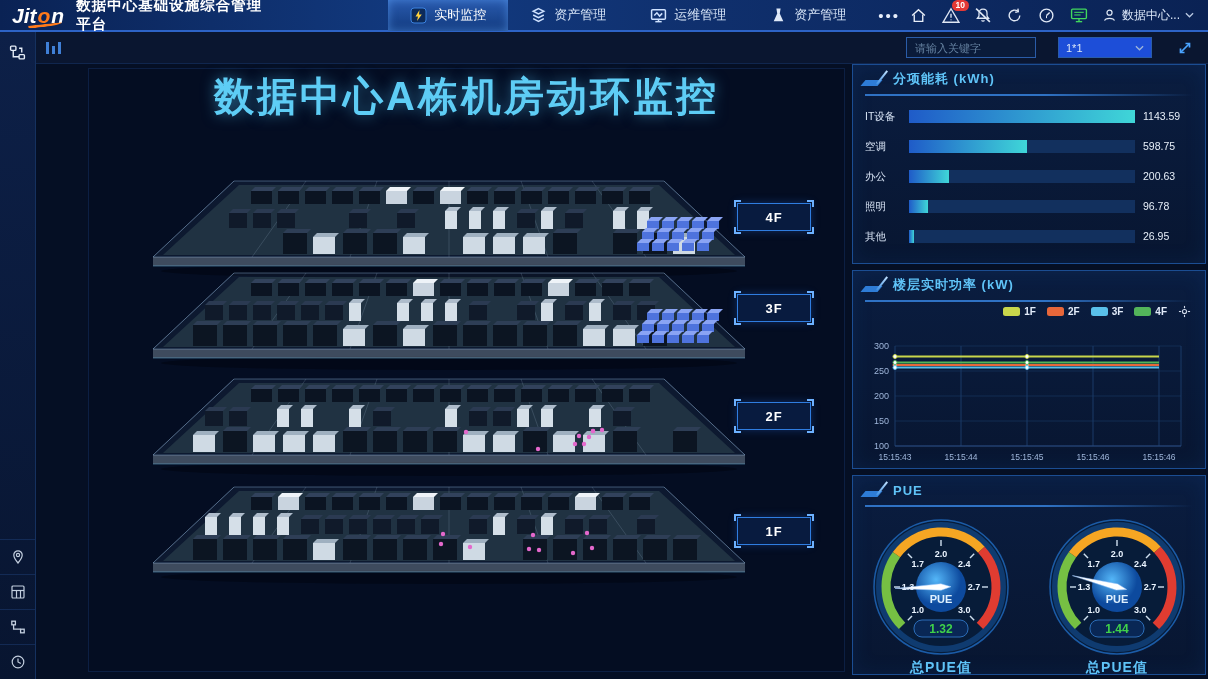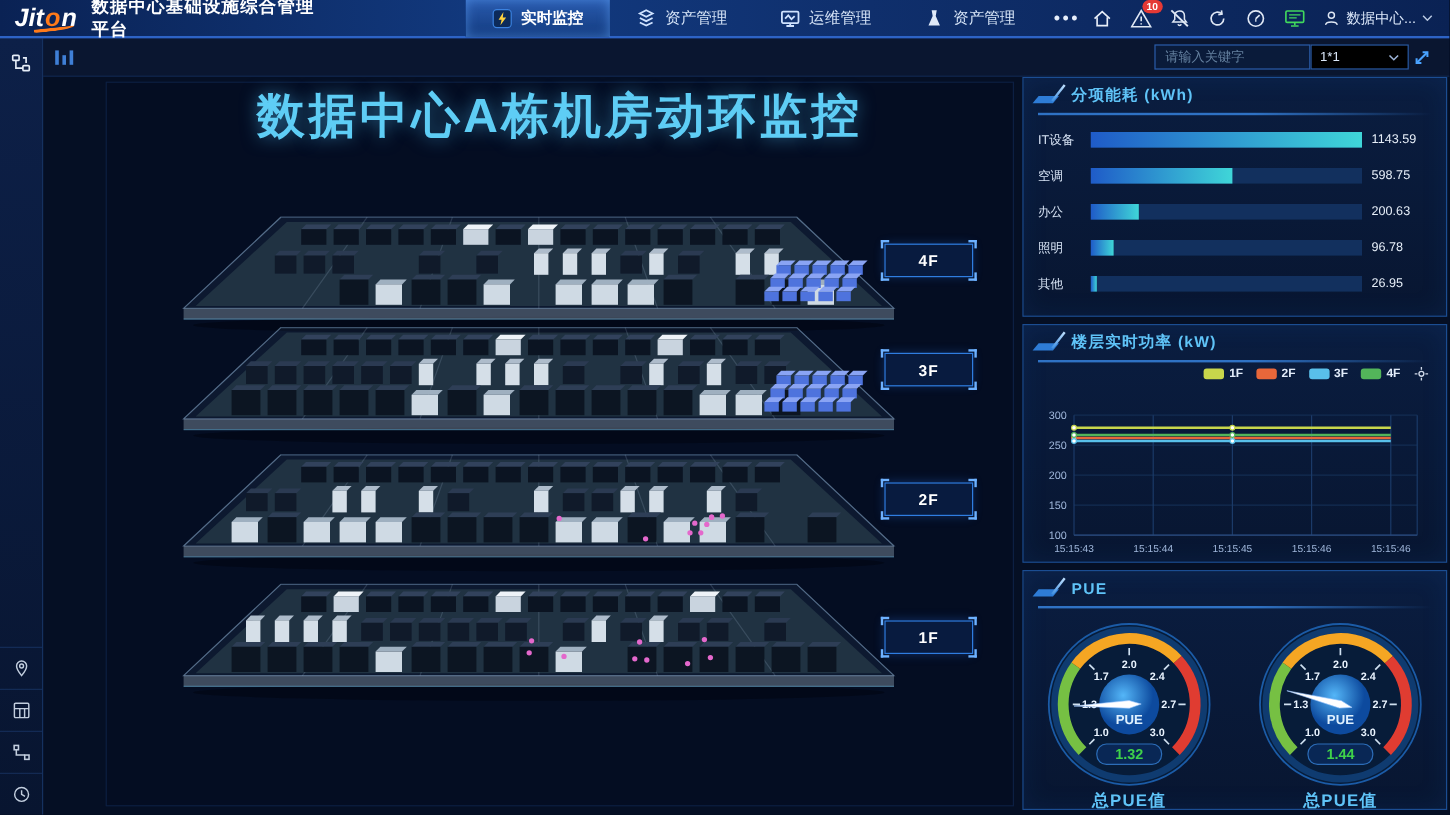--- a/index.html
+++ b/index.html
@@ -7,34 +7,34 @@
   svg{display:block}
   
   .header{position:absolute;top:0;left:0;right:0;height:32px;display:flex;align-items:center;z-index:30;
     background:linear-gradient(90deg,#0a2254 0%,#123a80 35%,#0f2f6c 60%,#0a2254 100%);border-bottom:2px solid #2d63c6}
   .logo{display:flex;align-items:baseline;margin-left:12px;font-style:italic;font-weight:bold;font-size:21px;color:#fff;line-height:1}
   .logo .accent{color:#ff7a1a;padding:0 1px}
   .logo-swoosh{width:34px;height:5px;border-bottom:3px solid #ff7a1a;border-radius:0 0 60% 20%;margin-left:-36px;transform:translateY(4px) rotate(-6deg)}
   .app-title{color:#ffffff;font-size:14.5px;font-weight:bold;margin-left:14px;letter-spacing:1px}
   .tabs{display:flex;align-items:center;margin-left:120px;height:32px}
   .tab{display:flex;align-items:center;gap:7px;color:#d6e4f7;font-size:13px;height:32px;padding:0 22px;cursor:pointer;white-space:nowrap}
-  .tab.active{background:linear-gradient(180deg,#2a5cb0,#123a7e);box-shadow:inset 0 0 10px rgba(100,170,255,.55);color:#fff;font-weight:bold}
+  .tab.active{background:linear-gradient(180deg,#2a5cb0,#123a7e);box-shadow:inset 0 0 10px rgba(100,170,255,.55);color:#fff;font-weight:normal}
   .tab-more{color:#e7eefb;font-size:15px;letter-spacing:2px;padding:0 10px;cursor:pointer}
   .hicons{margin-left:auto;display:flex;align-items:center;gap:14px;margin-right:14px}
   .hicon{position:relative;width:18px;height:18px;cursor:pointer;display:flex;align-items:center;justify-content:center}
   .badge{position:absolute;top:-6px;right:-9px;background:#e53935;color:#fff;font-size:8.5px;font-weight:bold;border-radius:8px;padding:1px 4px;line-height:1}
   .user-wrap{display:flex;align-items:center;gap:5px;color:#dce8fa;font-size:12px;cursor:pointer;white-space:nowrap}
   
   .toolbar{position:absolute;top:32px;left:36px;right:0;height:32px;background:#0a1630;border-bottom:1px solid #10264e;display:flex;align-items:center;z-index:20}
   .cols-icon{margin-left:10px;display:flex;gap:3px;align-items:flex-end;cursor:pointer}
   .cols-icon i{display:block;width:3px;background:#3f7fd6}
-  .toolbar-right{margin-left:auto;display:flex;align-items:center;gap:0;margin-right:12px}
+  .toolbar-right{margin-left:auto;display:flex;align-items:center;gap:22px;margin-right:12px}
   .search-box{width:130px;height:21px;background:#0a1b3a;border:1px solid #2a5ca8;color:#cfe0f5;font-size:11px;padding:0 8px;outline:none}
   .search-box::placeholder{color:#64809f}
-  .layout-select{width:82px;height:21px;background:#000000;border:1px solid #2a5ca8;color:#dbe7f8;font-size:11px;display:flex;align-items:center;justify-content:space-between;padding:0 7px;cursor:pointer}
+  .layout-select{width:94px;height:21px;background:#1d4ed8;border:1px solid #2a5ca8;color:#dbe7f8;font-size:11px;display:flex;align-items:center;justify-content:space-between;padding:0 7px;cursor:pointer}
   .expand-btn{width:22px;height:22px;display:flex;align-items:center;justify-content:center;cursor:pointer}
   
   .rail{position:absolute;top:32px;left:0;bottom:0;width:36px;background:linear-gradient(180deg,#0d2048,#081530);border-right:1px solid #15315f;z-index:25;display:flex;flex-direction:column;align-items:center}
   .rail-top{margin-top:12px;cursor:pointer}
   .rail-bottom{margin-top:auto;width:100%;display:flex;flex-direction:column;align-items:center}
   .rail-item{width:100%;display:flex;justify-content:center;padding:9px 0;border-top:1px solid rgba(40,80,150,.35);cursor:pointer}
   
   .stage{position:absolute;left:88px;top:68px;width:757px;height:604px;border:1px solid rgba(25,60,120,.38);background:rgba(4,12,32,.5)}
   .stage-title{text-align:center;font-size:40px;font-weight:bold;color:#5ecdf5;letter-spacing:3px;text-shadow:0 0 14px rgba(80,200,255,.5)}
   .floor{position:absolute;left:50px;width:620px;height:112px}

